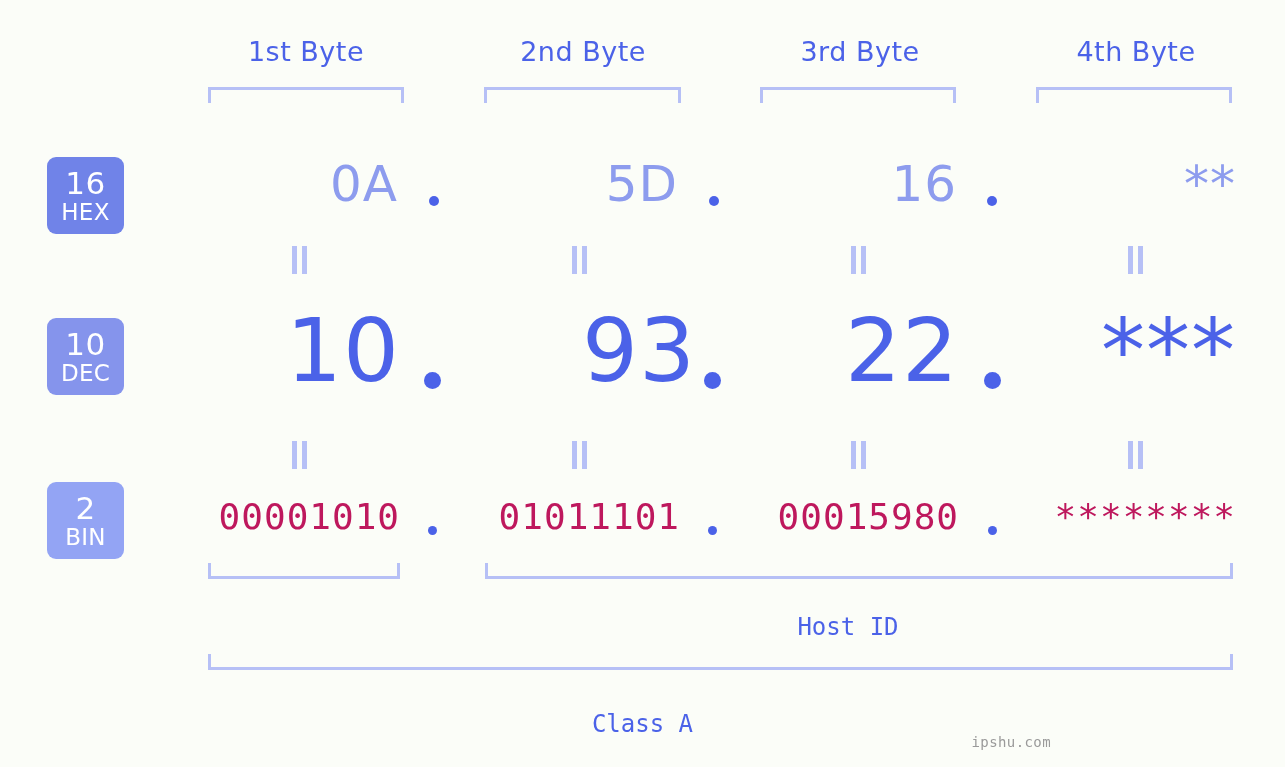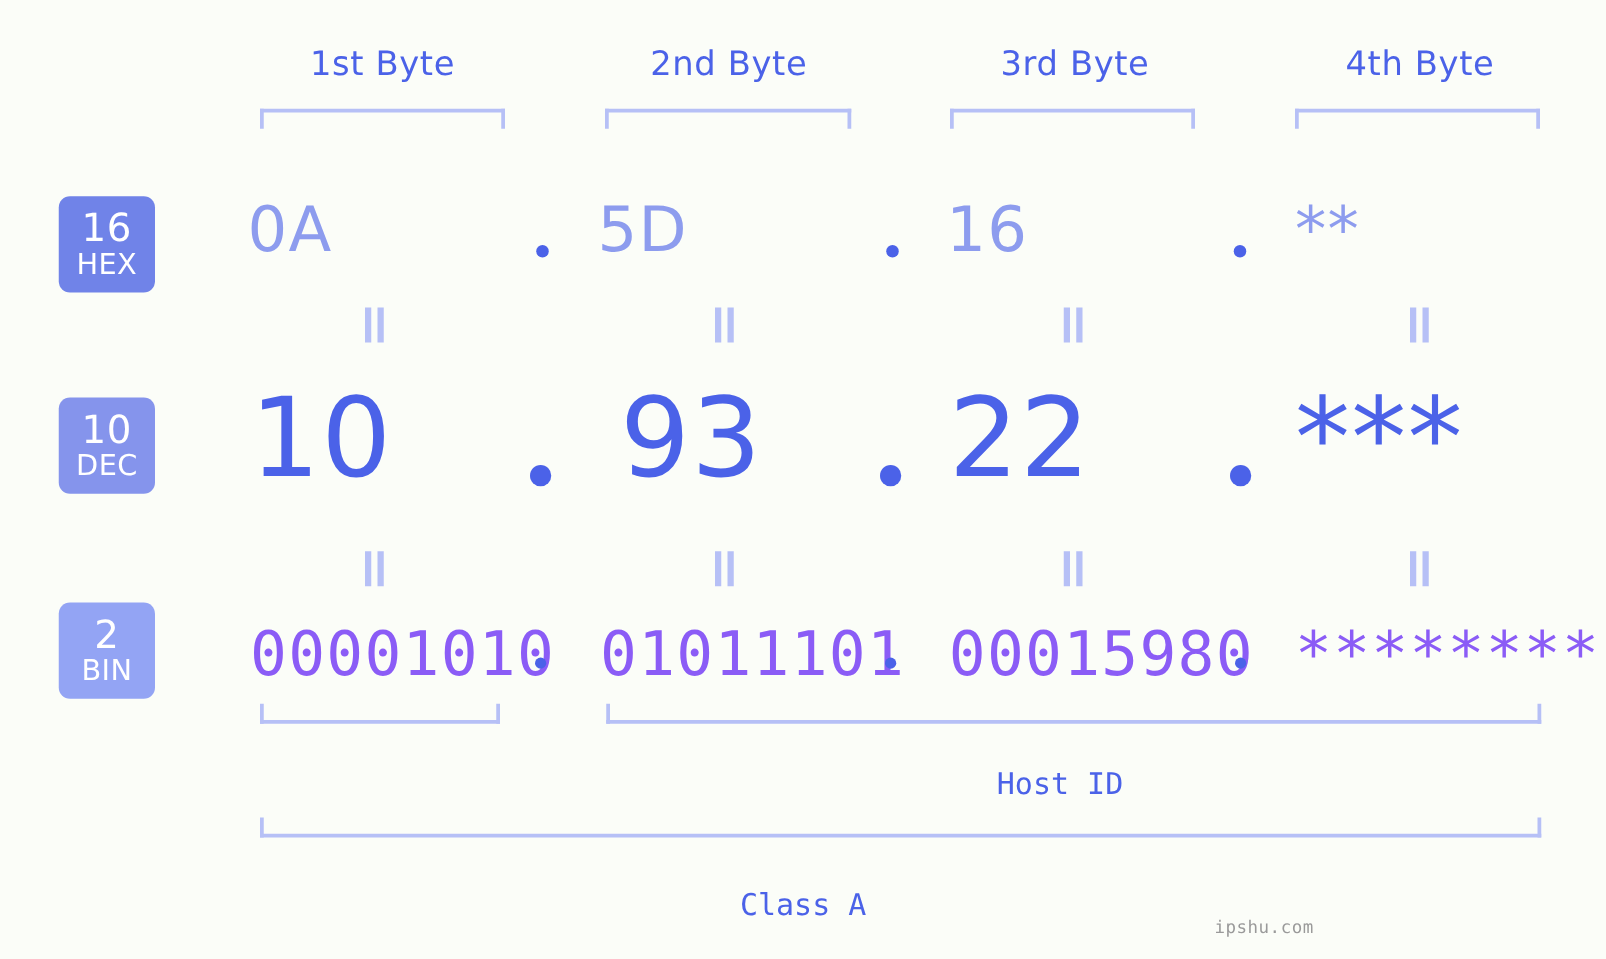--- a/index.html
+++ b/index.html
@@ -74,21 +74,21 @@
   .badge .abbr {
     font-family: "DejaVu Sans", sans-serif;
     font-size: 23px;
     font-weight: 400;
     letter-spacing: 0.3px;
   }
 
   
   .val {
     position: absolute;
-    text-align: left;
+    text-align: right;
     white-space: nowrap;
     line-height: 1;
   }
 
   .hex-val {
     font-family: "DejaVu Sans", sans-serif;
     font-size: 50px;
     font-weight: 400;
     color: #8d9cee;
     top: 159px;
@@ -97,23 +97,23 @@
   .dec-val {
     font-family: "DejaVu Sans", sans-serif;
     font-size: 88px;
     font-weight: 400;
     color: #4b62e8;
     top: 307px;
     letter-spacing: 1px;
   }
   .bin-val {
     font-family: "DejaVu Sans Mono", monospace;
-    font-size: 49px;
-    font-weight: 400;
-    color: #8b5cf6;
+    font-size: 36px;
+    font-weight: 400;
+    color: #be185d;
     top: 499px;
     letter-spacing: 1px;
   }
 
   
   .dot {
     position: absolute;
     border-radius: 50%;
     background: #4b62e8;
   }

